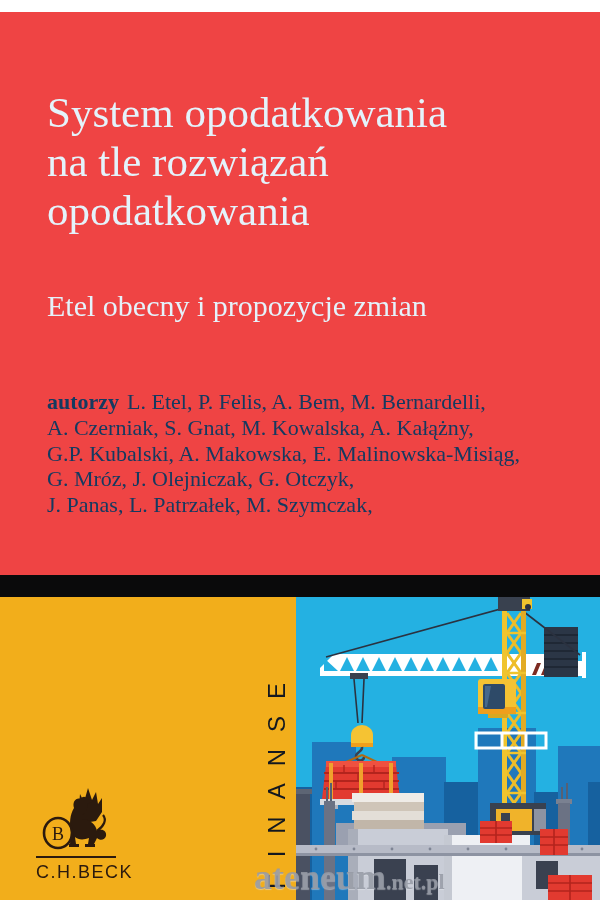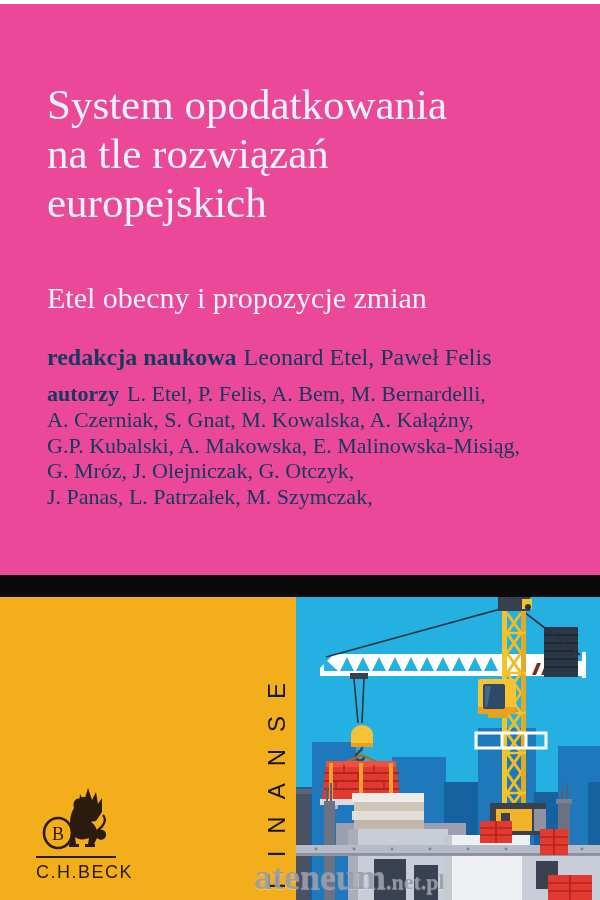--- a/index.html
+++ b/index.html
@@ -1,20 +1,20 @@
 <!DOCTYPE html>
 <html><head>
 <meta charset="utf-8">
 <style>
   html,body{margin:0;padding:0;background:#ffffff;}
   .cover{position:relative;width:600px;height:900px;overflow:hidden;
          font-family:"Liberation Serif",serif;}
 
   
-  .top{position:absolute;left:0;top:4px;width:600px;height:575px;background:#ec4899;}
+  .top{position:absolute;left:0;top:12px;width:600px;height:575px;background:#ef4444;}
   .title{position:absolute;left:47px;top:76px;color:#e4f3fb;font-size:43px;line-height:49px;white-space:nowrap;}
   .subtitle{position:absolute;left:47px;top:277px;color:#e4f3fb;font-size:30px;white-space:nowrap;}
   .editors{position:absolute;left:47px;top:340px;color:#143a60;font-size:24px;white-space:nowrap;}
   .editors .lbl{font-weight:bold;margin-right:7px;}
   .authors{position:absolute;left:47px;top:377px;color:#143a60;font-size:22px;line-height:25.8px;white-space:nowrap;}
   .authors .lbl{font-weight:bold;margin-right:8px;}
 
   
   .bar{position:absolute;left:0;top:575px;width:600px;height:22px;background:#0a0a0b;}
 
@@ -40,26 +40,23 @@
 </style>
 </head>
 <body>
 
 <div class="cover">
 
   <div class="top">
     <div class="title">
       <div>System opodatkowania</div>
       <div>na tle rozwiązań</div>
-      <div>europejskich</div>
+      <div>opodatkowania</div>
     </div>
     <div class="subtitle">Etel obecny i propozycje zmian</div>
-    <div class="editors">
-      <span class="lbl">redakcja naukowa</span><span>Leonard Etel, Paweł Felis</span>
-    </div>
     <div class="authors">
       <div><span class="lbl">autorzy</span><span>L. Etel, P. Felis, A. Bem, M. Bernardelli,</span></div>
       <div>A. Czerniak, S. Gnat, M. Kowalska, A. Kałążny,</div>
       <div>G.P. Kubalski, A. Makowska, E. Malinowska-Misiąg,</div>
       <div>G. Mróz, J. Olejniczak, G. Otczyk,</div>
       <div>J. Panas, L. Patrzałek, M. Szymczak,</div>
     </div>
   </div>
 
   <div class="bar"></div>

